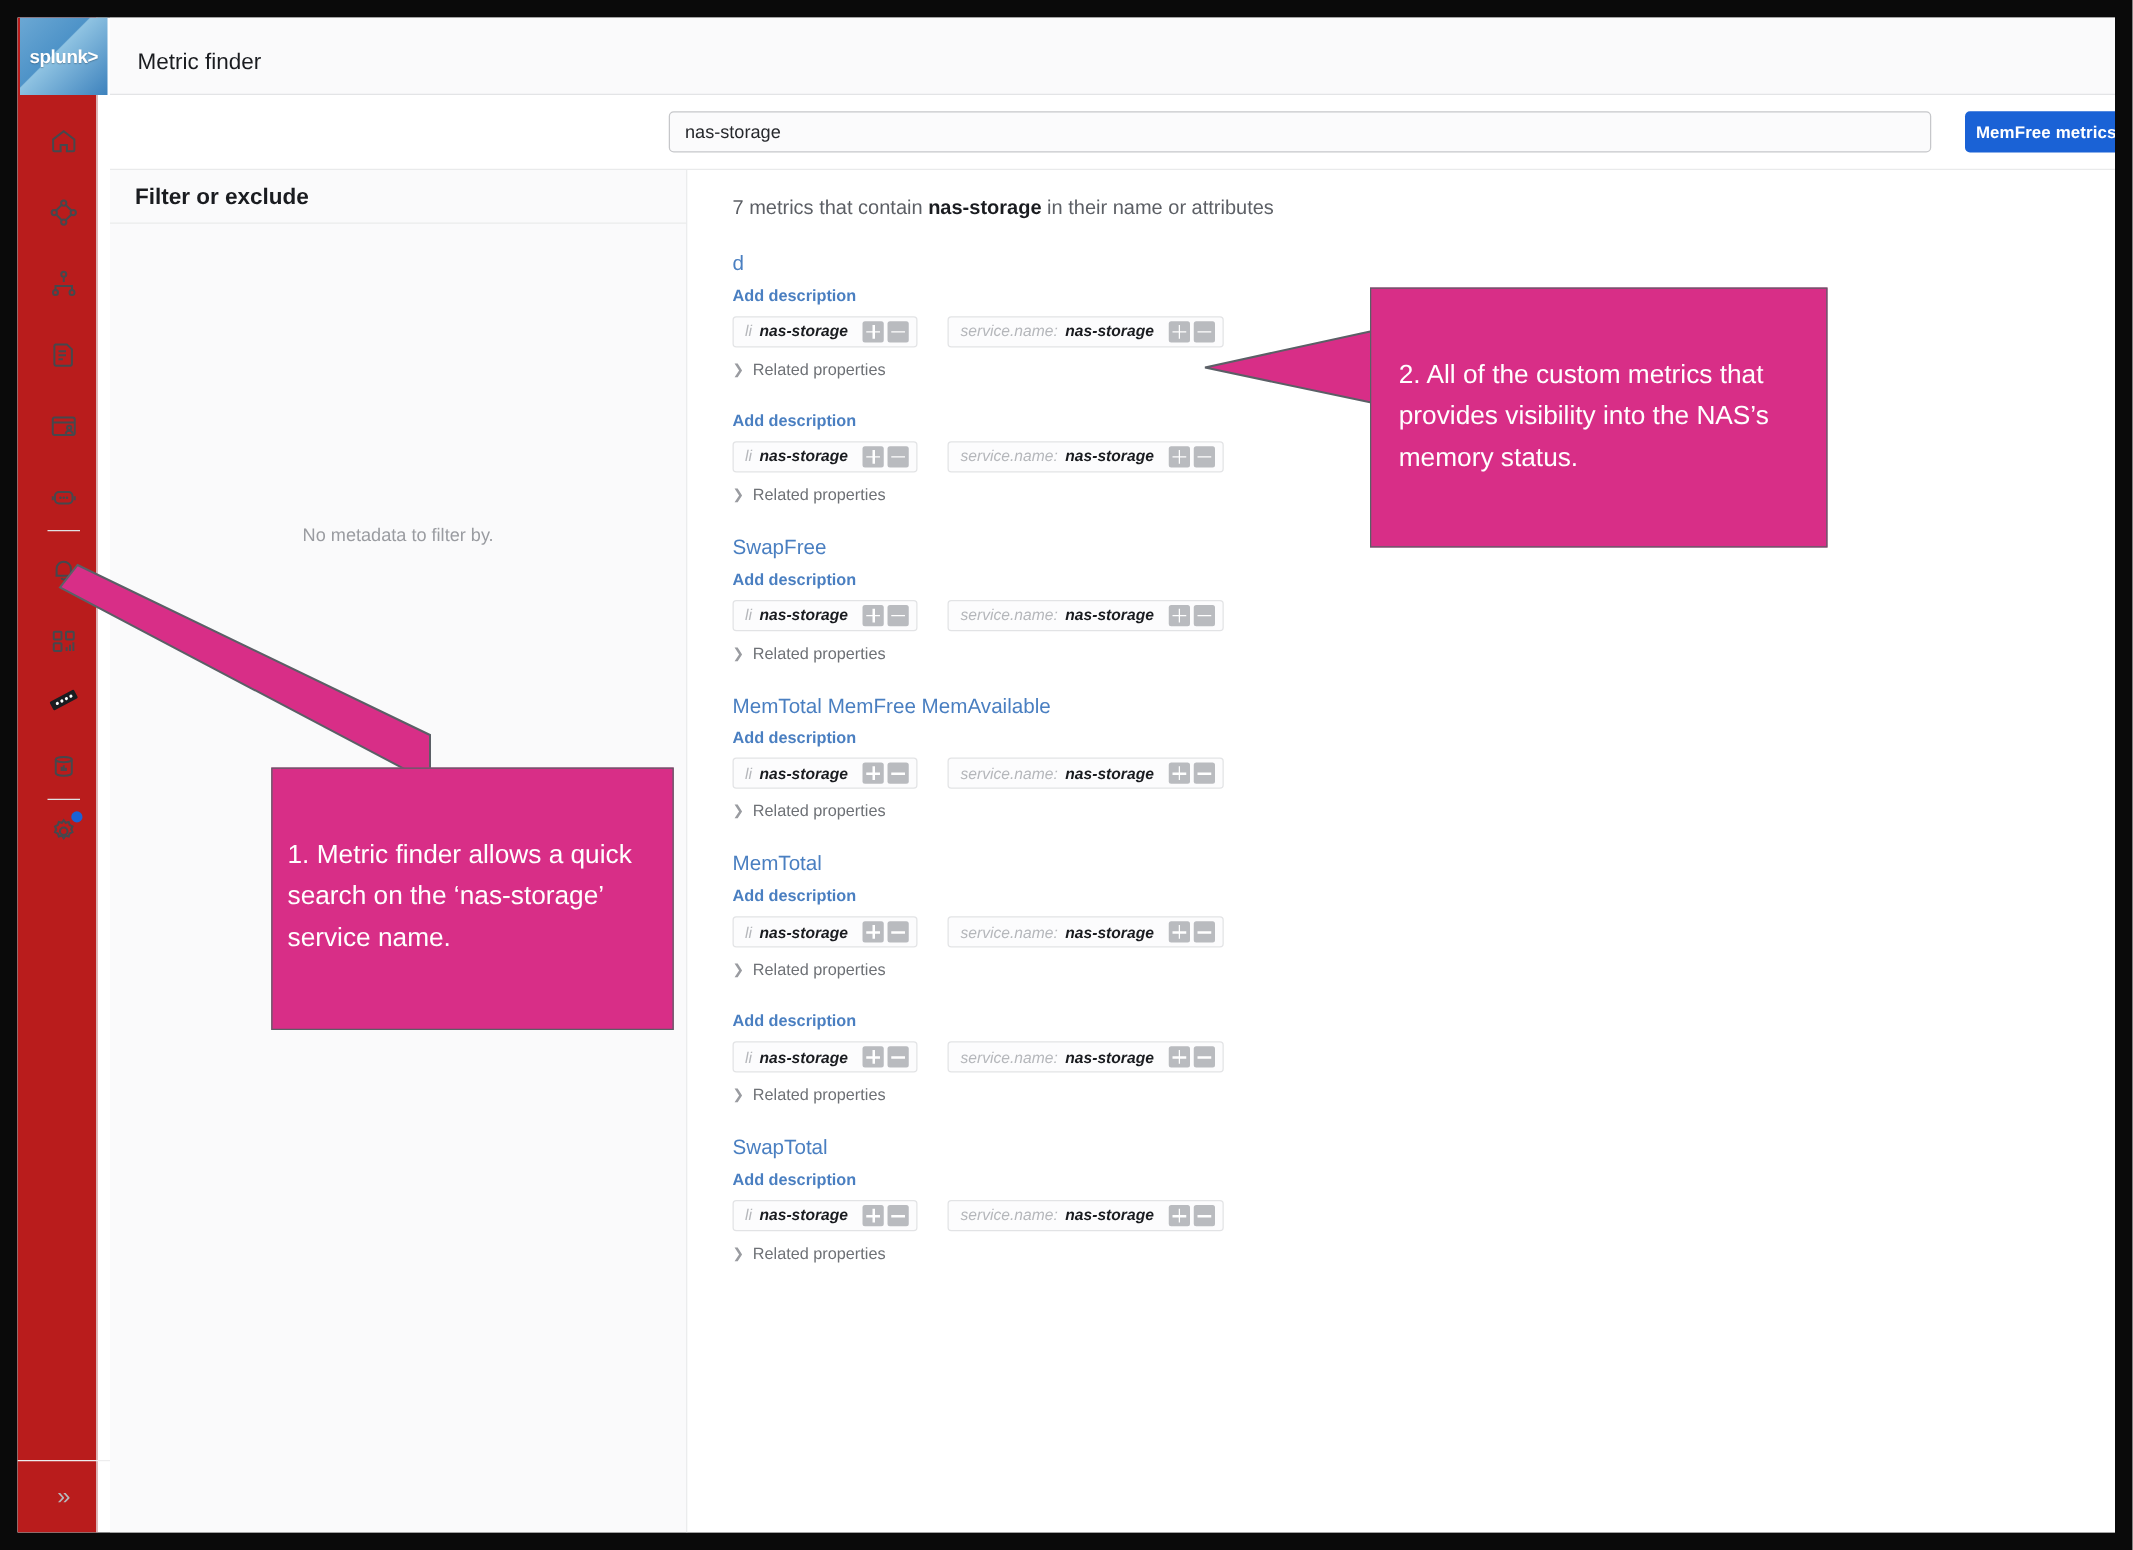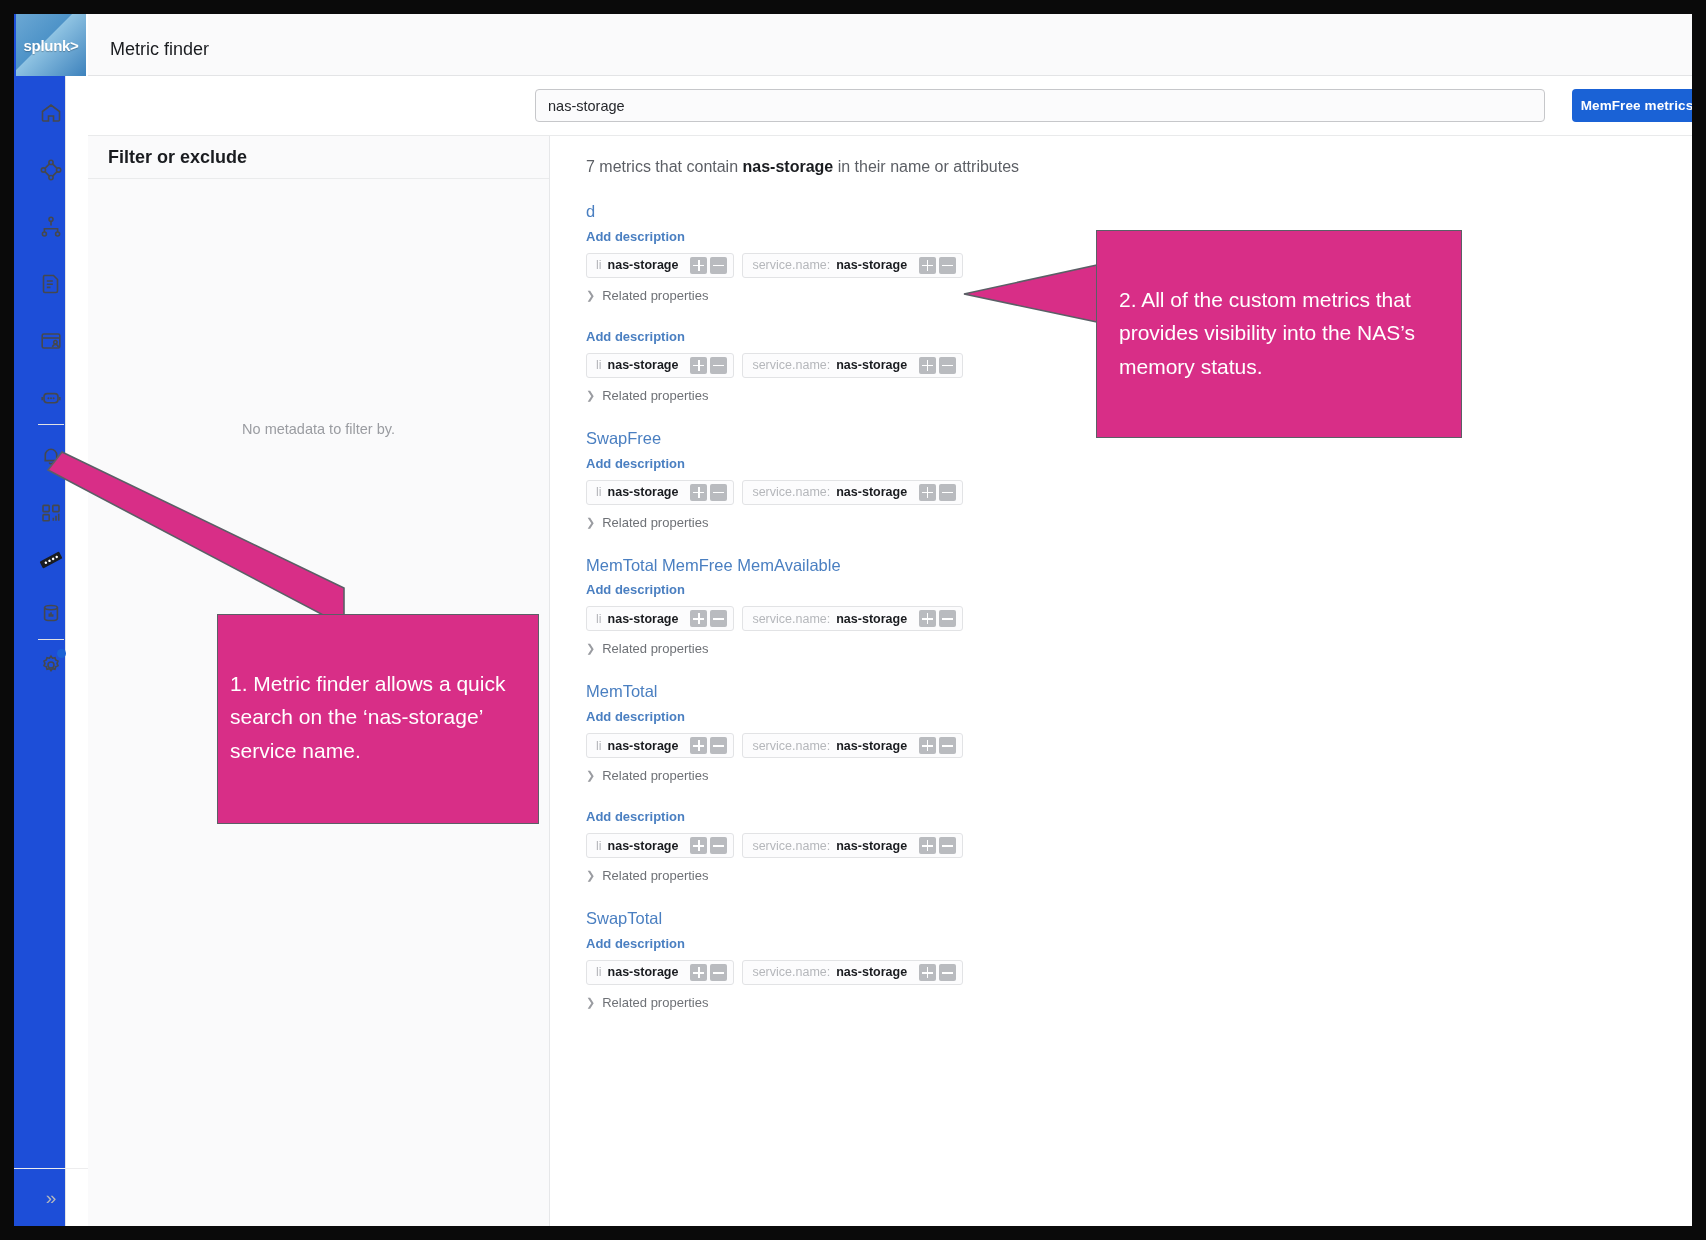--- a/index.html
+++ b/index.html
@@ -14,22 +14,22 @@
   
   #frame {
     position:absolute; left:14px; top:14px;
     width:1678px; height:1212px;
     background:#ffffff;
     overflow:hidden;
   }
 
   
   #rail {
-    position:absolute; left:0; top:0; width:52px; height:100%;
-    background:#1d4ed8;
+    position:absolute; left:0; top:0; width:64px; height:100%;
+    background:#b91c1c;
     border-right:1px solid #e3e4e6;
     padding-left:36px;
   }
   #logo {
     position:absolute; left:2px; top:0; width:70px; height:62px;
     background:linear-gradient(135deg,#6ba8d4 0%,#4e93c8 42%,#8fc3e2 43%,#3d82bd 100%);
     display:flex; align-items:center; justify-content:center;
   }
   #logo .lg {
     color:#fff; font-size:15px; font-weight:700; letter-spacing:-0.3px;
@@ -117,21 +117,21 @@
 
   .metric-block { margin:26px 0 0 36px; }
   .metric-name {
     font-size:16.5px; color:#4a7fc1; font-weight:400; cursor:pointer;
     line-height:1.2;
   }
   .add-desc {
     margin-top:7px; font-size:13px; color:#4a7fc1; font-weight:700;
     cursor:pointer;
   }
-  .tag-row { margin-top:9px; display:flex; gap:8px; }
+  .tag-row { margin-top:9px; display:flex; gap:24px;font-style:italic; }
   .tag {
     height:25px; border:1px solid #e2e3e5; border-radius:3px;
     background:#fcfcfd;
     display:flex; align-items:center; padding:0 6px 0 9px; gap:6px;
   }
   .tag .k { font-size:12.5px; color:#b5b7bb; white-space:nowrap; }
   .tag .v { font-size:12.5px; color:#1a1c20; font-weight:700; white-space:nowrap; }
   .tag .btns { display:flex; gap:3px; margin-left:6px; }
   .tbtn {
     width:17px; height:17px; background:#b9bbbf; border-radius:2px;

